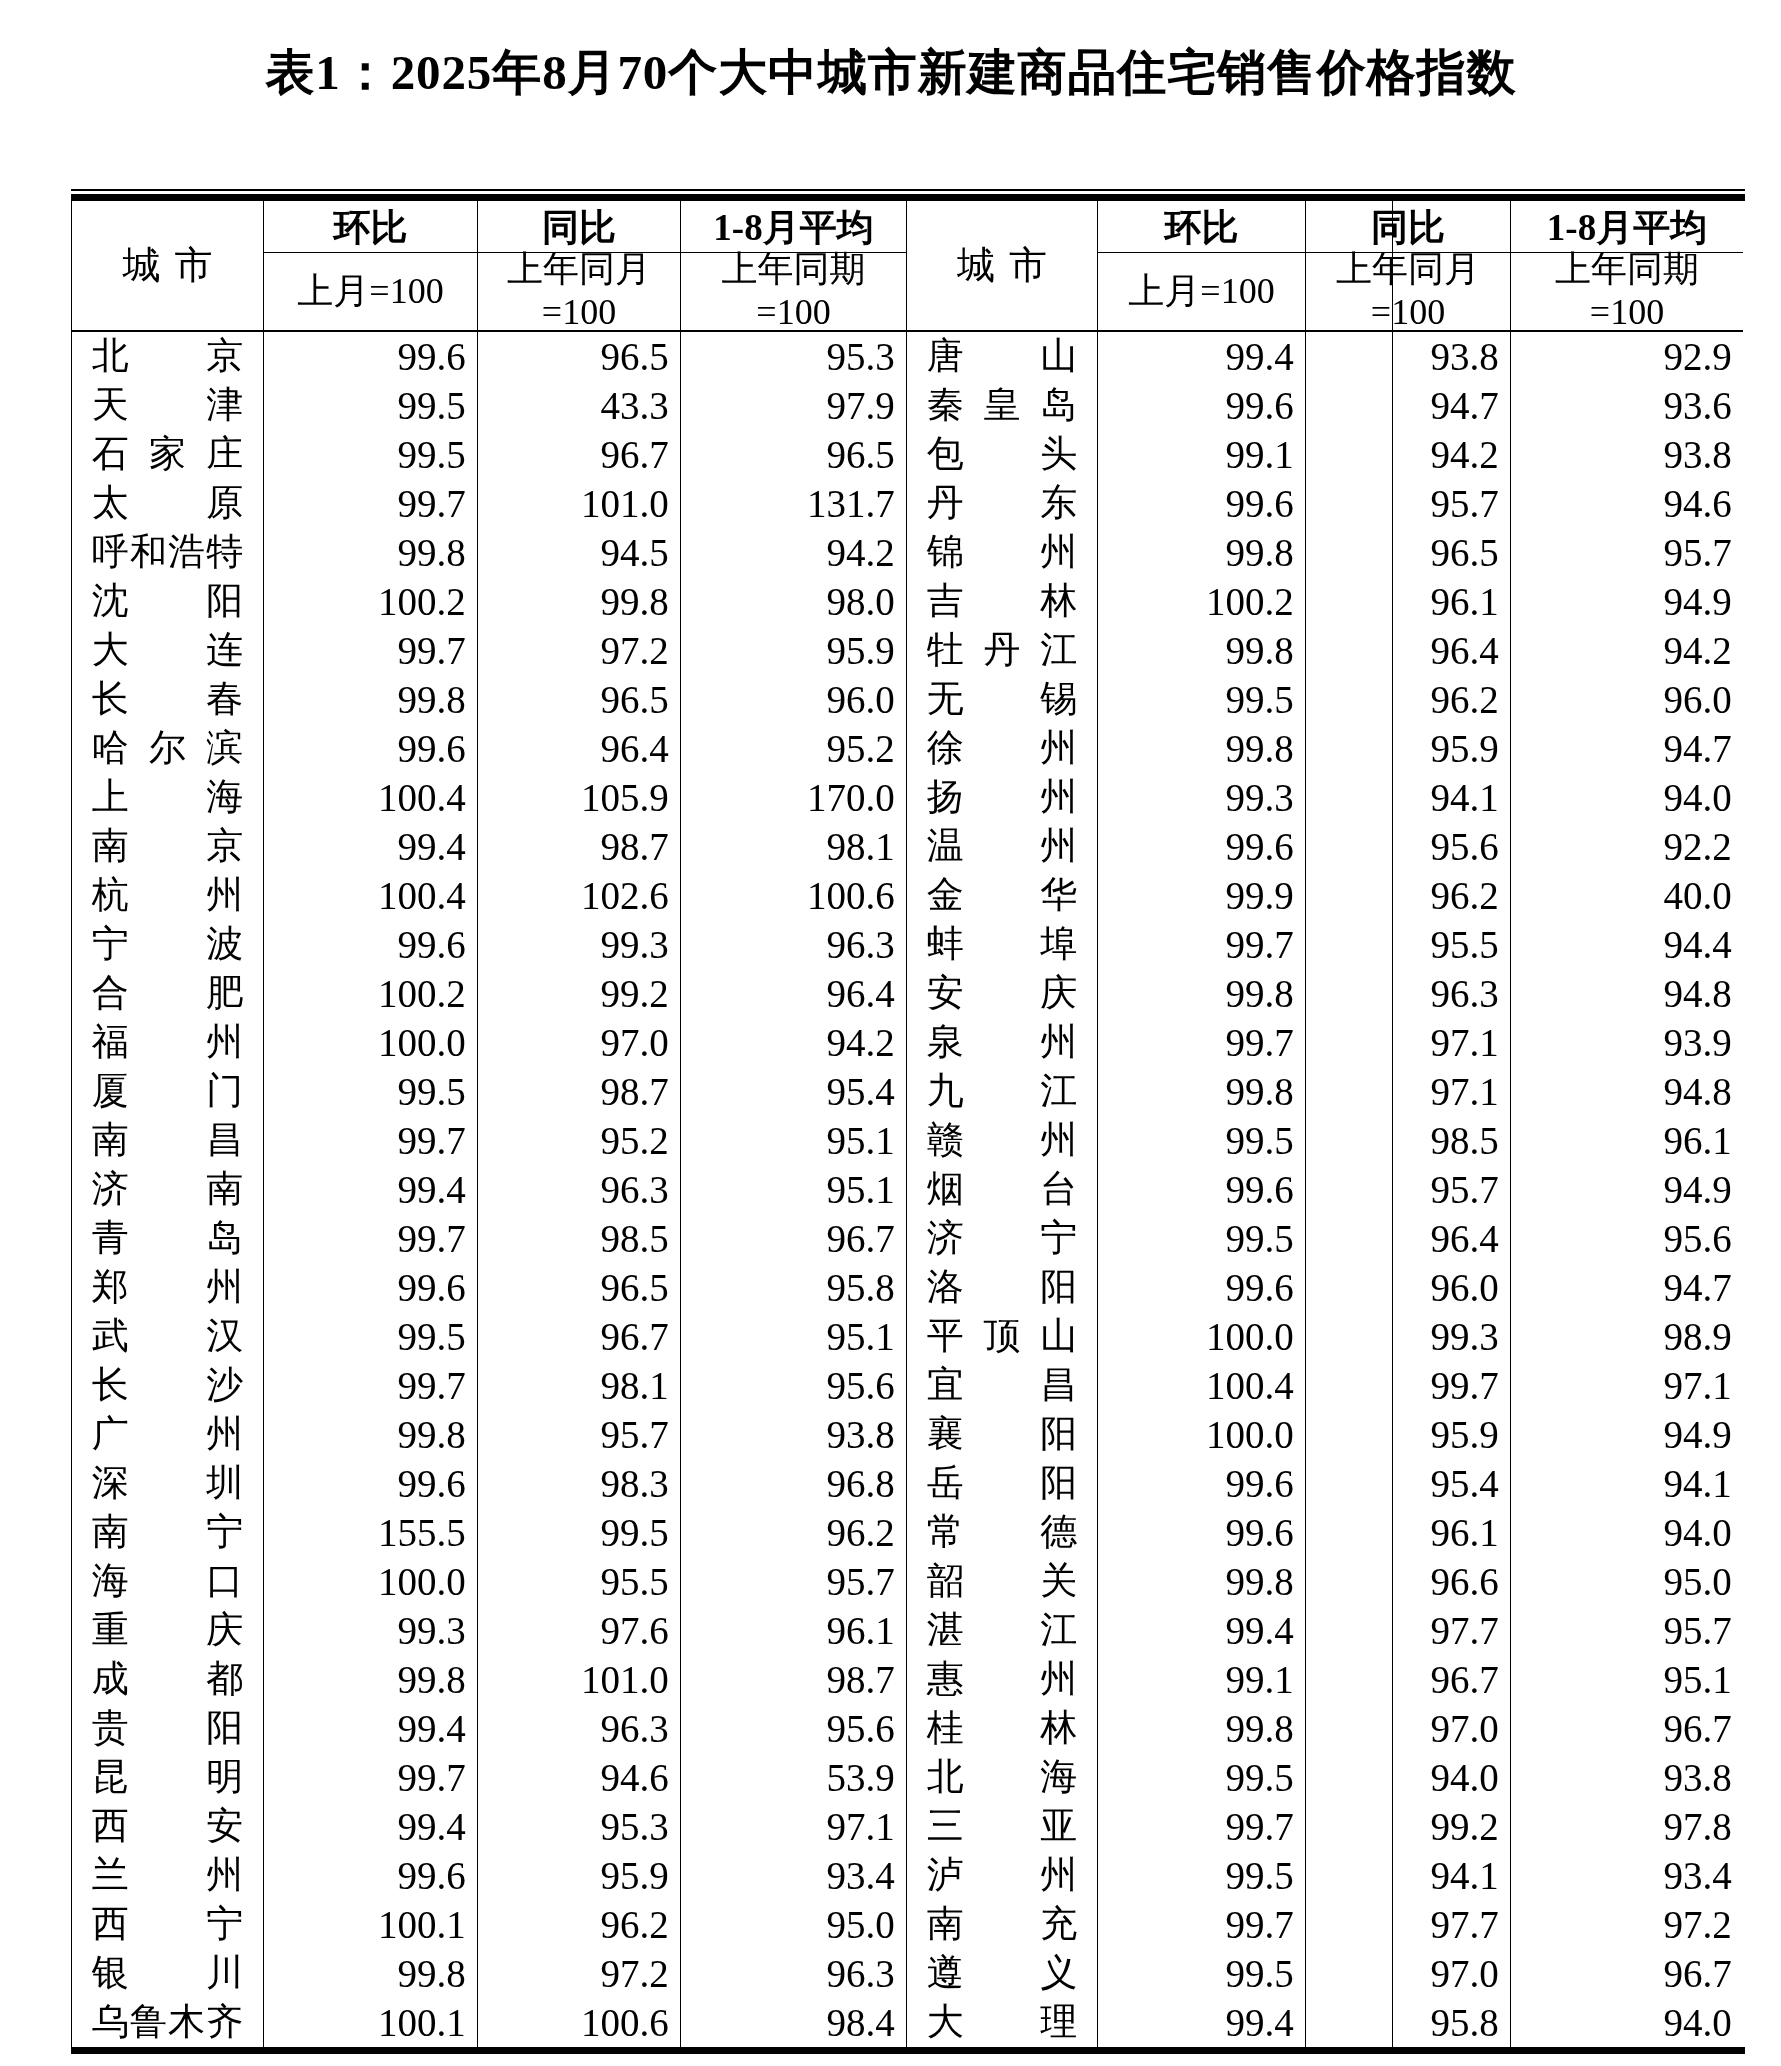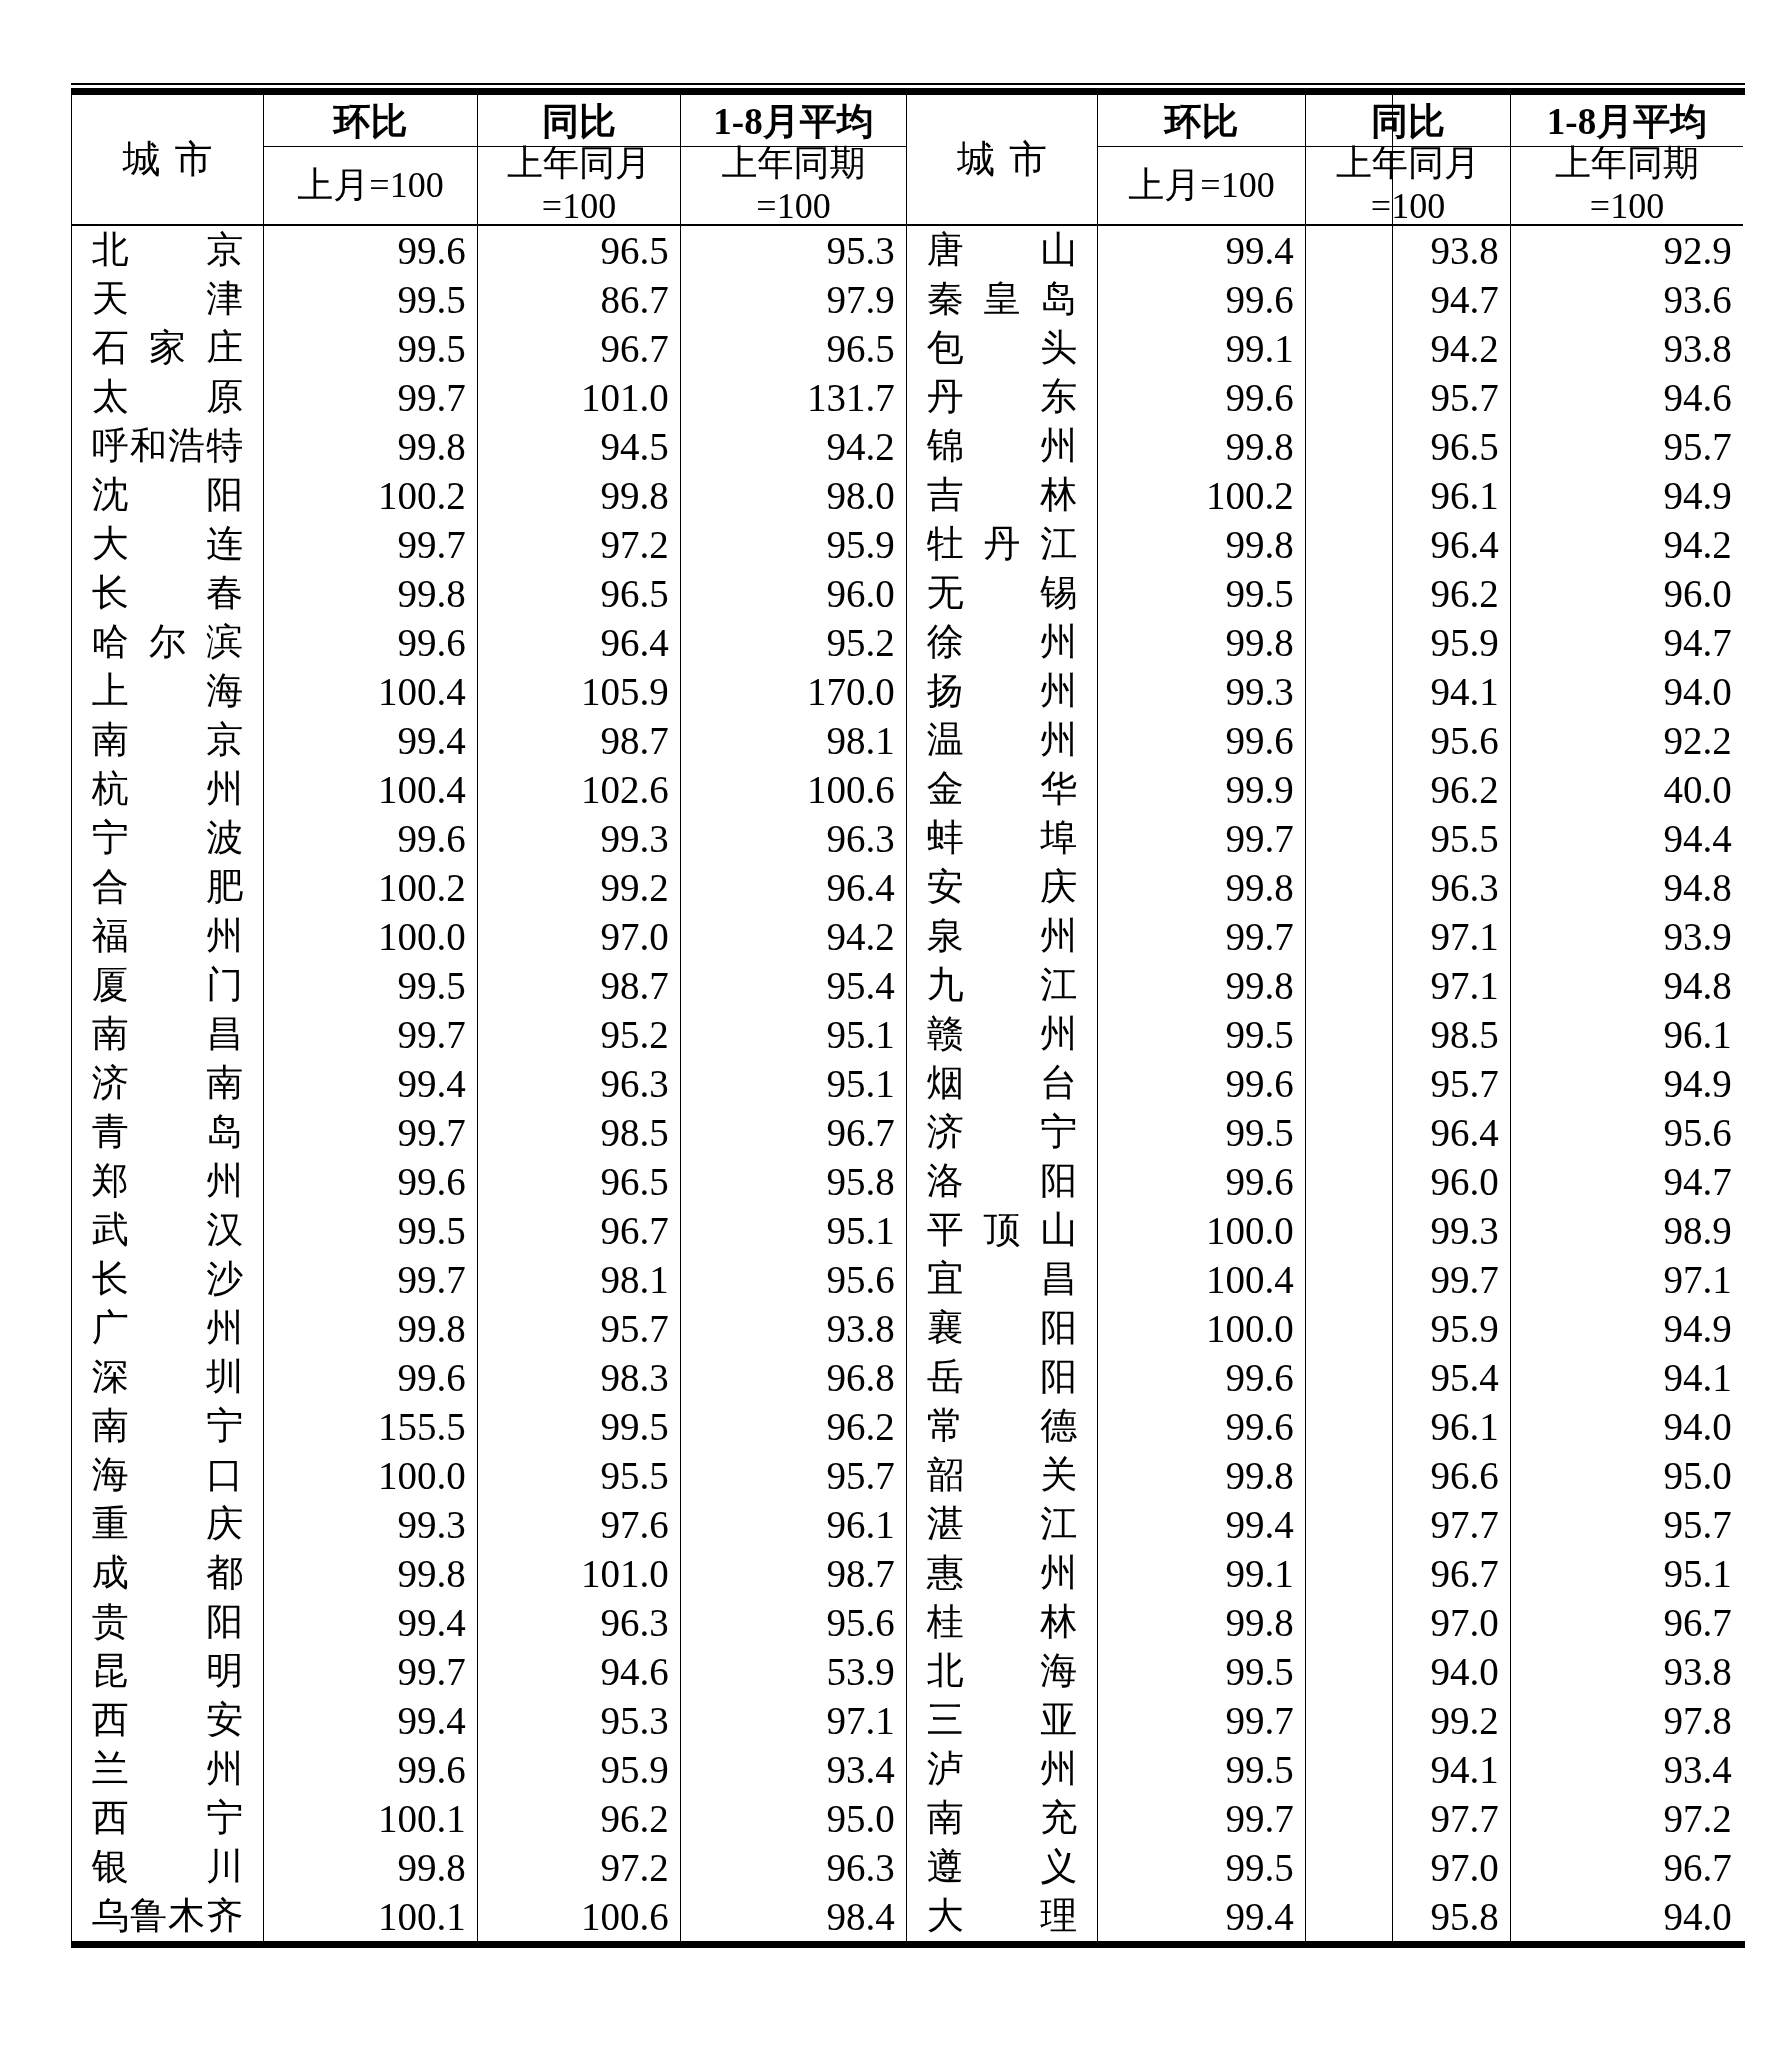--- a/index.html
+++ b/index.html
@@ -77,20 +77,21 @@
   .c-num{
     justify-content:flex-end;
     padding-right:11.2px;
     font-size:39px;
   }
 </style>
 </head>
 <body>
 
 <div>
+  <h1 class="title">表1：2025年8月70个大中城市新建商品住宅销售价格指数</h1>
 
   <div class="table-wrap">
     <div class="rule-thin"></div>
     <div class="rule-gap"></div>
     <div class="rule-thick"></div>
 
     <div class="grid" id="table-grid">
 
       <div class="cell h-city h1c1 br">城市</div>
       <div class="cell h-top h1c2 br">环比</div>
@@ -138,21 +139,21 @@
           <span>山</span>
         </div>
         <div class="cell c-num br">99.4</div>
         <div class="cell c-num br">93.8</div>
         <div class="cell c-num">92.9</div>
         <div class="cell c-city br">
           <span>天</span>
           <span>津</span>
         </div>
         <div class="cell c-num br">99.5</div>
-        <div class="cell c-num br">86.7</div>
+        <div class="cell c-num br">43.3</div>
         <div class="cell c-num br">97.9</div>
         <div class="cell c-city br">
           <span>秦</span>
           <span>皇</span>
           <span>岛</span>
         </div>
         <div class="cell c-num br">99.6</div>
         <div class="cell c-num br">94.7</div>
         <div class="cell c-num">93.6</div>
         <div class="cell c-city br">

